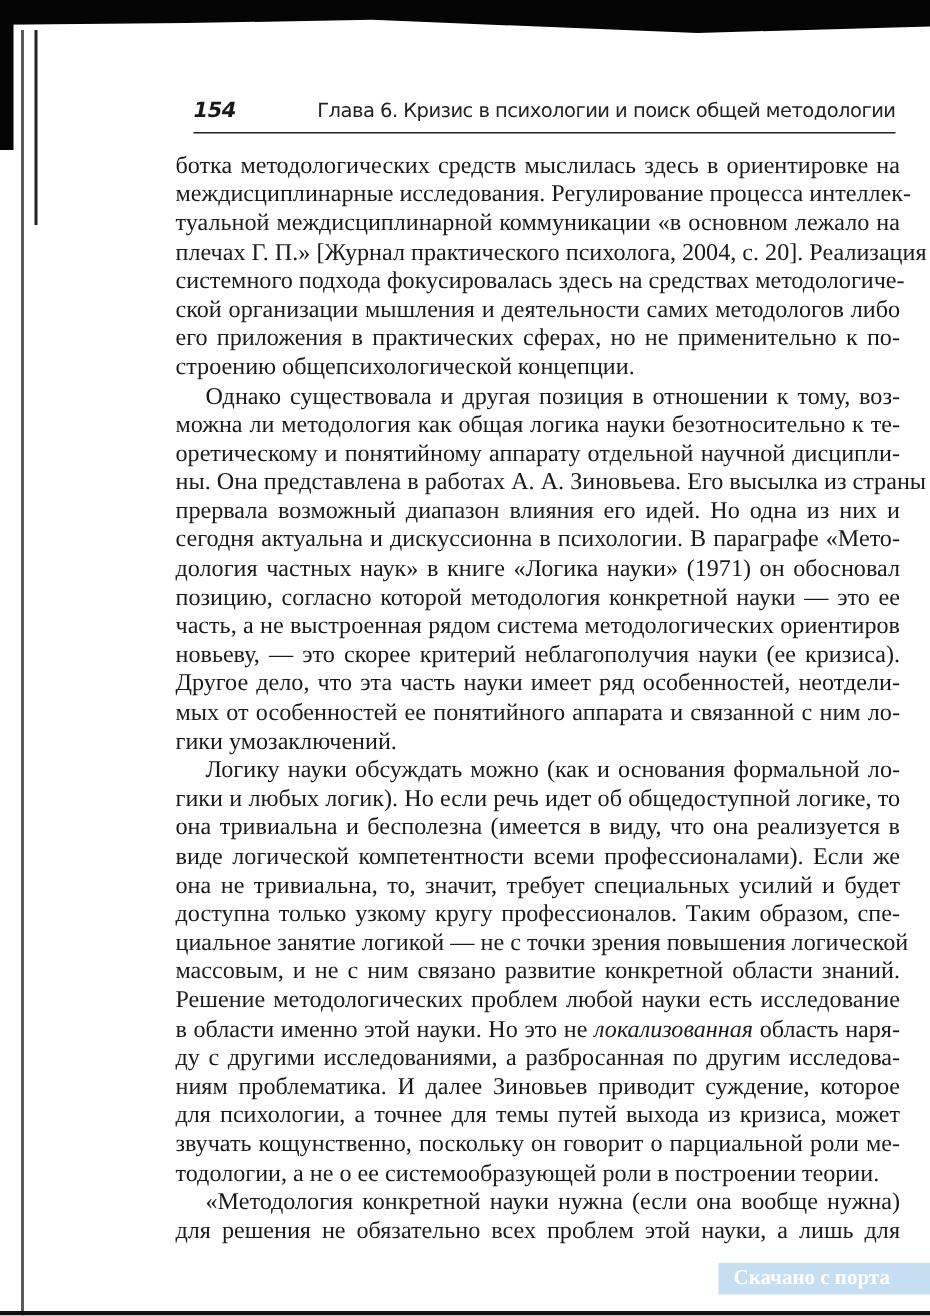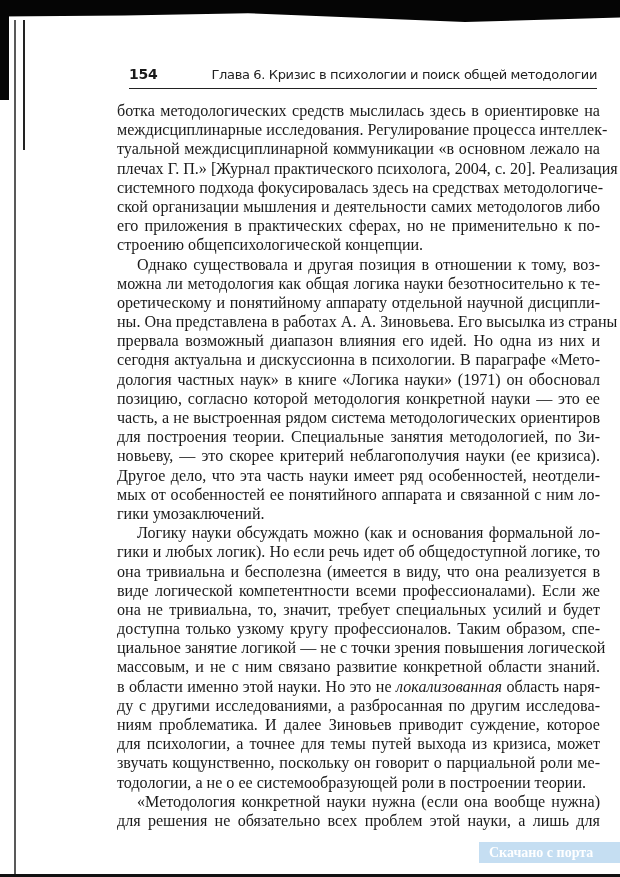--- a/index.html
+++ b/index.html
@@ -20,21 +20,21 @@
   .scan-line1 { position:absolute; left:14px; top:20px; width:2px; height:857px; background:#222; opacity:.75; }
   .scan-line2 { position:absolute; left:23px; top:20px; width:2px; height:130px; background:#222; }
   .scan-bottom { position:absolute; left:0; bottom:0; width:620px; height:3px; background:#111; }
   .running-head {
     position:absolute; left:129px; top:66px; width:468px; height:22px;
     border-bottom:1.5px solid #222;
   }
   .page-num {
     position:absolute; left:0; top:0;
     font-family:"DejaVu Sans","Liberation Sans",sans-serif;
-    font-weight:bold; font-size:14px; letter-spacing:-0.3px;
+    font-weight:bold; font-size:14px; letter-spacing:-0.3px;font-style:italic;
   }
   .chapter-title {
     position:absolute; right:0; top:1px;
     font-family:"DejaVu Sans","Liberation Sans",sans-serif;
     font-size:13px; letter-spacing:-0.35px; color:#222;text-align:center;
   }
   .body-text {
     position:absolute; left:117px; top:101px; width:483px;
     font-size:16.1px; line-height:19.2px; text-align:justify;
   }
@@ -74,33 +74,33 @@
     <span class="line last">строению общепсихологической концепции.</span>
     <span class="line indent">Однако существовала и другая позиция в отношении к тому, воз-</span>
     <span class="line">можна ли методология как общая логика науки безотносительно к те-</span>
     <span class="line">оретическому и понятийному аппарату отдельной научной дисципли-</span>
     <span class="line">ны. Она представлена в работах А. А. Зиновьева. Его высылка из страны</span>
     <span class="line">прервала возможный диапазон влияния его идей. Но одна из них и</span>
     <span class="line">сегодня актуальна и дискуссионна в психологии. В параграфе «Мето-</span>
     <span class="line">дология частных наук» в книге «Логика науки» (1971) он обосновал</span>
     <span class="line">позицию, согласно которой методология конкретной науки — это ее</span>
     <span class="line">часть, а не выстроенная рядом система методологических ориентиров</span>
-    <span class="line">для построения теории. Специальные занятия методологией, по Зи-</span>
     <span class="line">новьеву, — это скорее критерий неблагополучия науки (ее кризиса).</span>
     <span class="line">Другое дело, что эта часть науки имеет ряд особенностей, неотдели-</span>
     <span class="line">мых от особенностей ее понятийного аппарата и связанной с ним ло-</span>
     <span class="line last">гики умозаключений.</span>
     <span class="line indent">Логику науки обсуждать можно (как и основания формальной ло-</span>
     <span class="line">гики и любых логик). Но если речь идет об общедоступной логике, то</span>
     <span class="line">она тривиальна и бесполезна (имеется в виду, что она реализуется в</span>
     <span class="line">виде логической компетентности всеми профессионалами). Если же</span>
     <span class="line">она не тривиальна, то, значит, требует специальных усилий и будет</span>
     <span class="line">доступна только узкому кругу профессионалов. Таким образом, спе-</span>
     <span class="line">циальное занятие логикой — не с точки зрения повышения логической</span>
     <span class="line">массовым, и не с ним связано развитие конкретной области знаний.</span>
+    <span class="line">Решение методологических проблем любой науки есть исследование</span>
     <span class="line">в области именно этой науки. Но это не <em>локализованная</em> область наря-</span>
     <span class="line">ду с другими исследованиями, а разбросанная по другим исследова-</span>
     <span class="line">ниям проблематика. И далее Зиновьев приводит суждение, которое</span>
     <span class="line">для психологии, а точнее для темы путей выхода из кризиса, может</span>
     <span class="line">звучать кощунственно, поскольку он говорит о парциальной роли ме-</span>
     <span class="line last">тодологии, а не о ее системообразующей роли в построении теории.</span>
     <span class="line indent">«Методология конкретной науки нужна (если она вообще нужна)</span>
     <span class="line">для решения не обязательно всех проблем этой науки, а лишь для</span>
   </div>
 

